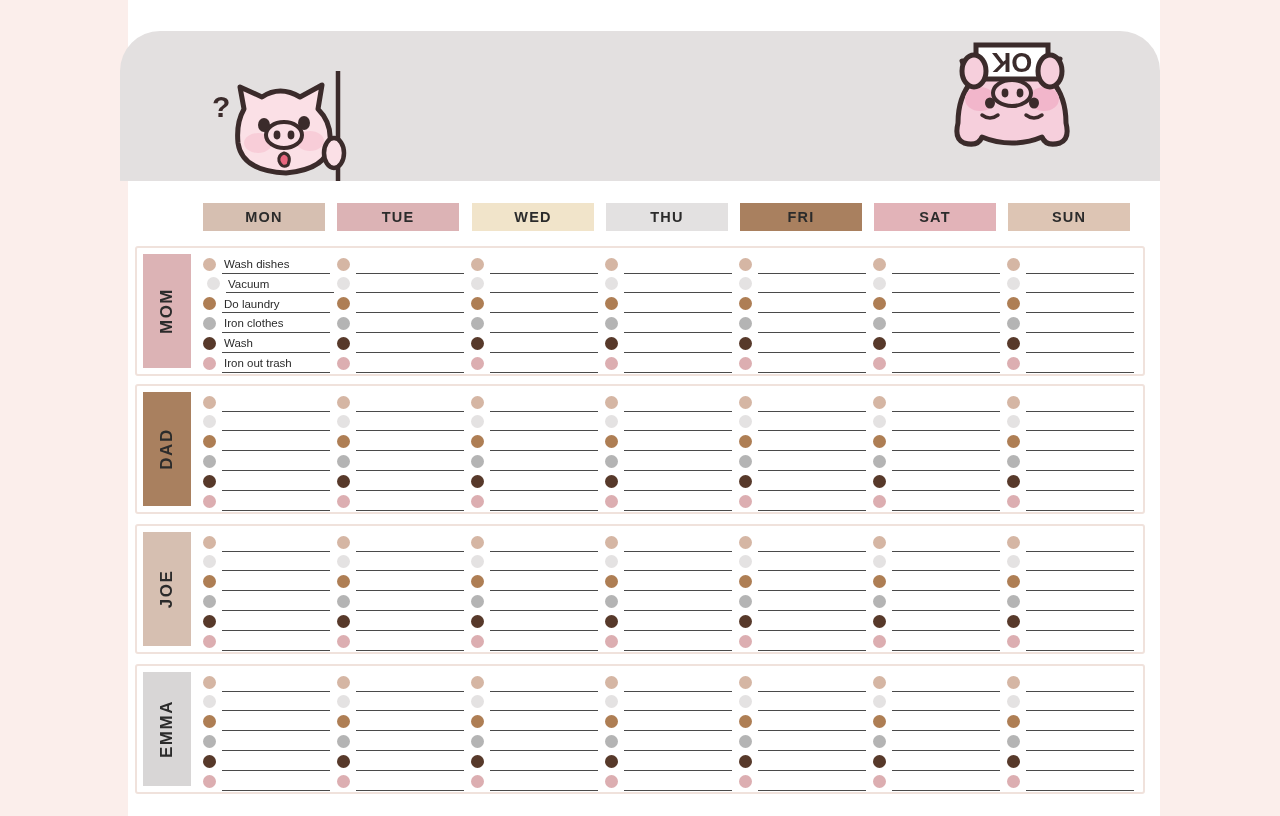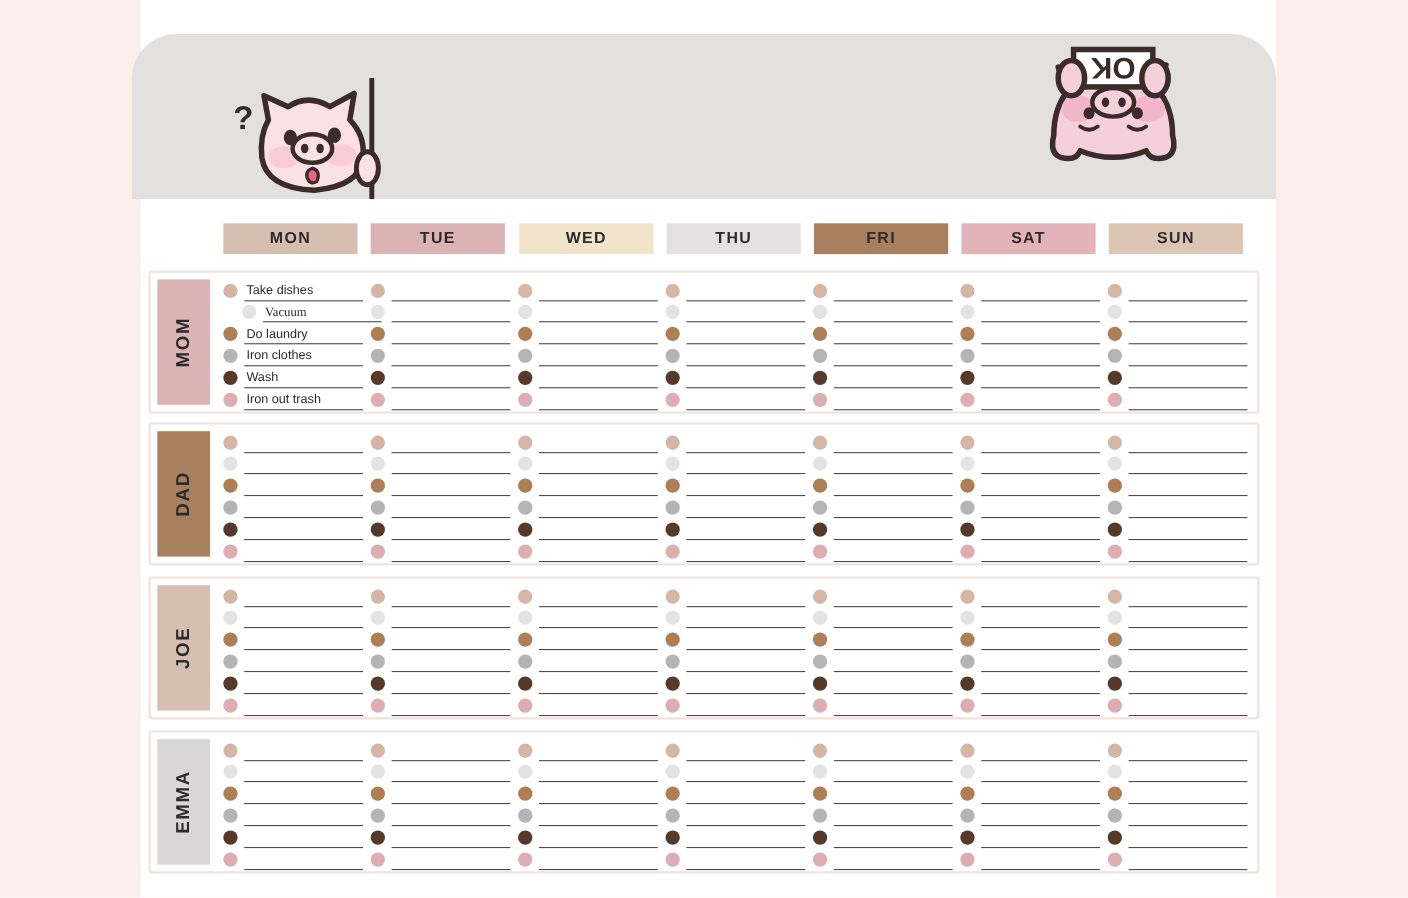--- a/index.html
+++ b/index.html
@@ -239,21 +239,21 @@
 <div id="rows-container">
     <div class="person-row" style="top: 246px; height: 130px; border-color: rgb(240, 226, 220);">
       <div class="name-tab" style="background: rgb(220, 179, 181);">
         <span>MOM</span>
       </div>
       <div class="grid">
         <div class="task-line" style="top: 0px;">
           <div class="cell" style="left: 0px;">
             <div class="dot" style="background: rgb(213, 182, 164);"></div>
             <div class="rule">
-              <span class="label">Take dishes</span>
+              <span class="label">Wash dishes</span>
             </div>
           </div>
           <div class="cell" style="left: 134px;">
             <div class="dot" style="background: rgb(213, 182, 164);"></div>
             <div class="rule"></div>
           </div>
           <div class="cell" style="left: 268px;">
             <div class="dot" style="background: rgb(213, 182, 164);"></div>
             <div class="rule"></div>
           </div>
@@ -268,21 +268,21 @@
           <div class="cell" style="left: 670px;">
             <div class="dot" style="background: rgb(213, 182, 164);"></div>
             <div class="rule"></div>
           </div>
           <div class="cell" style="left: 804px;">
             <div class="dot" style="background: rgb(213, 182, 164);"></div>
             <div class="rule"></div>
           </div>
         </div>
         <div class="task-line" style="top: 19.8px;">
-          <div class="cell" style="left: 17px; font-family: Liberation Serif, serif;">
+          <div class="cell" style="left: 4px;">
             <div class="dot" style="background: rgb(228, 226, 226);"></div>
             <div class="rule">
               <span class="label">Vacuum</span>
             </div>
           </div>
           <div class="cell" style="left: 134px;">
             <div class="dot" style="background: rgb(228, 226, 226);"></div>
             <div class="rule"></div>
           </div>
           <div class="cell" style="left: 268px;">

